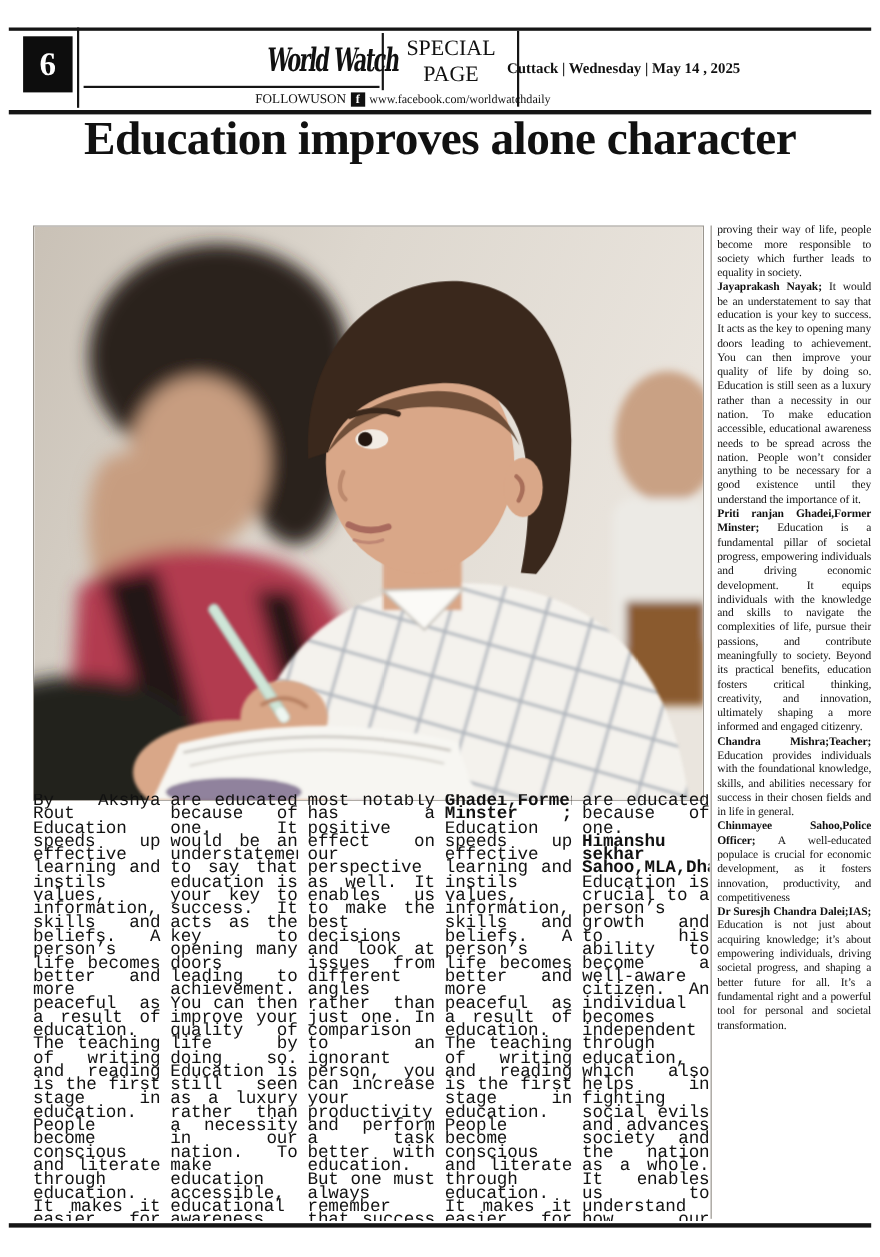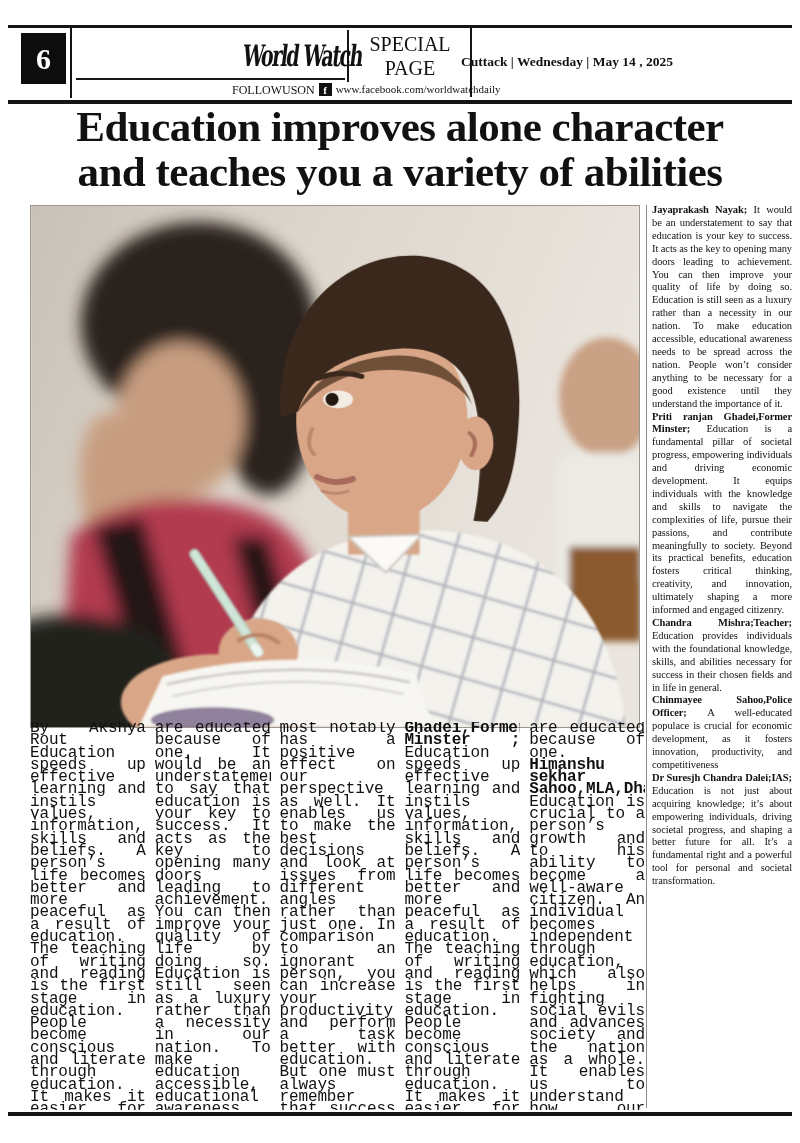--- a/index.html
+++ b/index.html
@@ -11,21 +11,21 @@
   .pagenum{position:absolute;left:21px;top:33px;width:45px;height:51px;background:#0d0d0d;
            color:#fff;font-size:30px;font-weight:bold;display:flex;align-items:center;justify-content:center;}
   .masthead{position:absolute;left:243px;top:44px;width:104px;text-align:center;
             font-family:"DejaVu Serif",serif;font-weight:bold;font-size:19px;letter-spacing:-1.5px;
             transform:skewX(-7deg) scaleY(1.55);transform-origin:center;white-space:nowrap;}
   .special{position:absolute;left:351px;top:32px;width:118px;text-align:center;font-weight:normal;
            font-size:20px;line-height:24px;}
   .special span{display:block;}
   .dateline{position:absolute;left:461px;top:54px;width:300px;font-weight:bold;font-size:13.5px;}
   .followline{position:absolute;left:232px;top:83px;width:340px;height:15px;display:flex;
-              align-items:flex-start;gap:4px;font-size:12px;}
+              align-items:center;gap:4px;font-size:12px;}
   .fb{width:13px;height:13px;background:#101010;color:#fff;font-weight:bold;font-size:11px;
       display:flex;align-items:flex-end;justify-content:center;line-height:12px;
       font-family:"Liberation Serif",serif;}
   .followurl{font-size:11px;}
   
   .headline{position:absolute;left:10px;top:104px;width:780px;text-align:center;font-weight:bold;
             font-size:43px;line-height:45px;letter-spacing:-0.5px;}
   .headline span{display:block;}
   
   .photo{position:absolute;left:30px;top:205px;width:610px;height:523px;border:1px solid #9a958e;
@@ -62,21 +62,20 @@
   </div>
   <div class="dateline">Cuttack | Wednesday | May 14  , 2025</div>
   <div class="followline">
     <span>FOLLOWUSON</span>
     <span class="fb">f</span>
     <span class="followurl">www.facebook.com/worldwatchdaily</span>
   </div>
 
   <div class="headline">
     <span>Education improves alone character</span>
-    <span>and teaches you a variety of abilities</span>
   </div>
 
   <div class="photo">
     <svg width="608" height="521" viewBox="0 0 610 523" xmlns="http://www.w3.org/2000/svg">
       <defs>
         <filter id="b8" x="-40%" y="-40%" width="180%" height="180%">
             <feGaussianBlur stdDeviation="8"></feGaussianBlur>
           </filter>
         <filter id="b4" x="-40%" y="-40%" width="180%" height="180%">
             <feGaussianBlur stdDeviation="4"></feGaussianBlur>
@@ -146,20 +145,21 @@
         <path d="M136 480 Q262 452 380 478" stroke="#c9c6c0" stroke-width="2.5" fill="none"></path>
         <path d="M142 492 Q262 464 374 490" stroke="#d4d1cb" stroke-width="2" fill="none"></path>
         <ellipse cx="182" cy="516" rx="62" ry="13" fill="#6e5b80" opacity="0.75"></ellipse>
       </g>
     </svg>
   </div>
 
   <div class="vsep"></div>
 
   <div class="opinion">
+      <p class="para"><span>proving their way of life, people become more responsible to society which further leads to equality in society.</span></p>
       <p class="para"><b>Jayaprakash Nayak; </b><span>It would be an understatement to say that education is your key to success. It acts as the key to opening many doors leading to achievement. You can then improve your quality of life by doing so. Education is still seen as a luxury rather than a necessity in our nation. To make education accessible, educational awareness needs to be spread across the nation. People won’t consider anything to be necessary for a good existence until they understand the importance of it.</span></p>
       <p class="para"><b>Priti ranjan Ghadei,Former Minster; </b><span>Education is a fundamental pillar of societal progress, empowering individuals and driving economic development. It equips individuals with the knowledge and skills to navigate the complexities of life, pursue their passions, and contribute meaningfully to society. Beyond its practical benefits, education fosters critical thinking, creativity, and innovation, ultimately shaping a more informed and engaged citizenry.</span></p>
       <p class="para"><b>Chandra Mishra;Teacher; </b><span>Education provides individuals with the foundational knowledge, skills, and abilities necessary for success in their chosen fields and in life in general.</span></p>
       <p class="para"><b>Chinmayee Sahoo,Police Officer; </b><span>A well-educated populace is crucial for economic development, as it fosters innovation, productivity, and competitiveness</span></p>
       <p class="para"><b>Dr Suresjh Chandra Dalei;IAS; </b><span>Education is not just about acquiring knowledge; it’s about empowering individuals, driving societal progress, and shaping a better future for all. It’s a fundamental right and a powerful tool for personal and societal transformation.</span></p>
     </div>
 
   <div class="cols">
     <div class="col">
         <p class="para"><span>By Akshya Rout</span></p>

